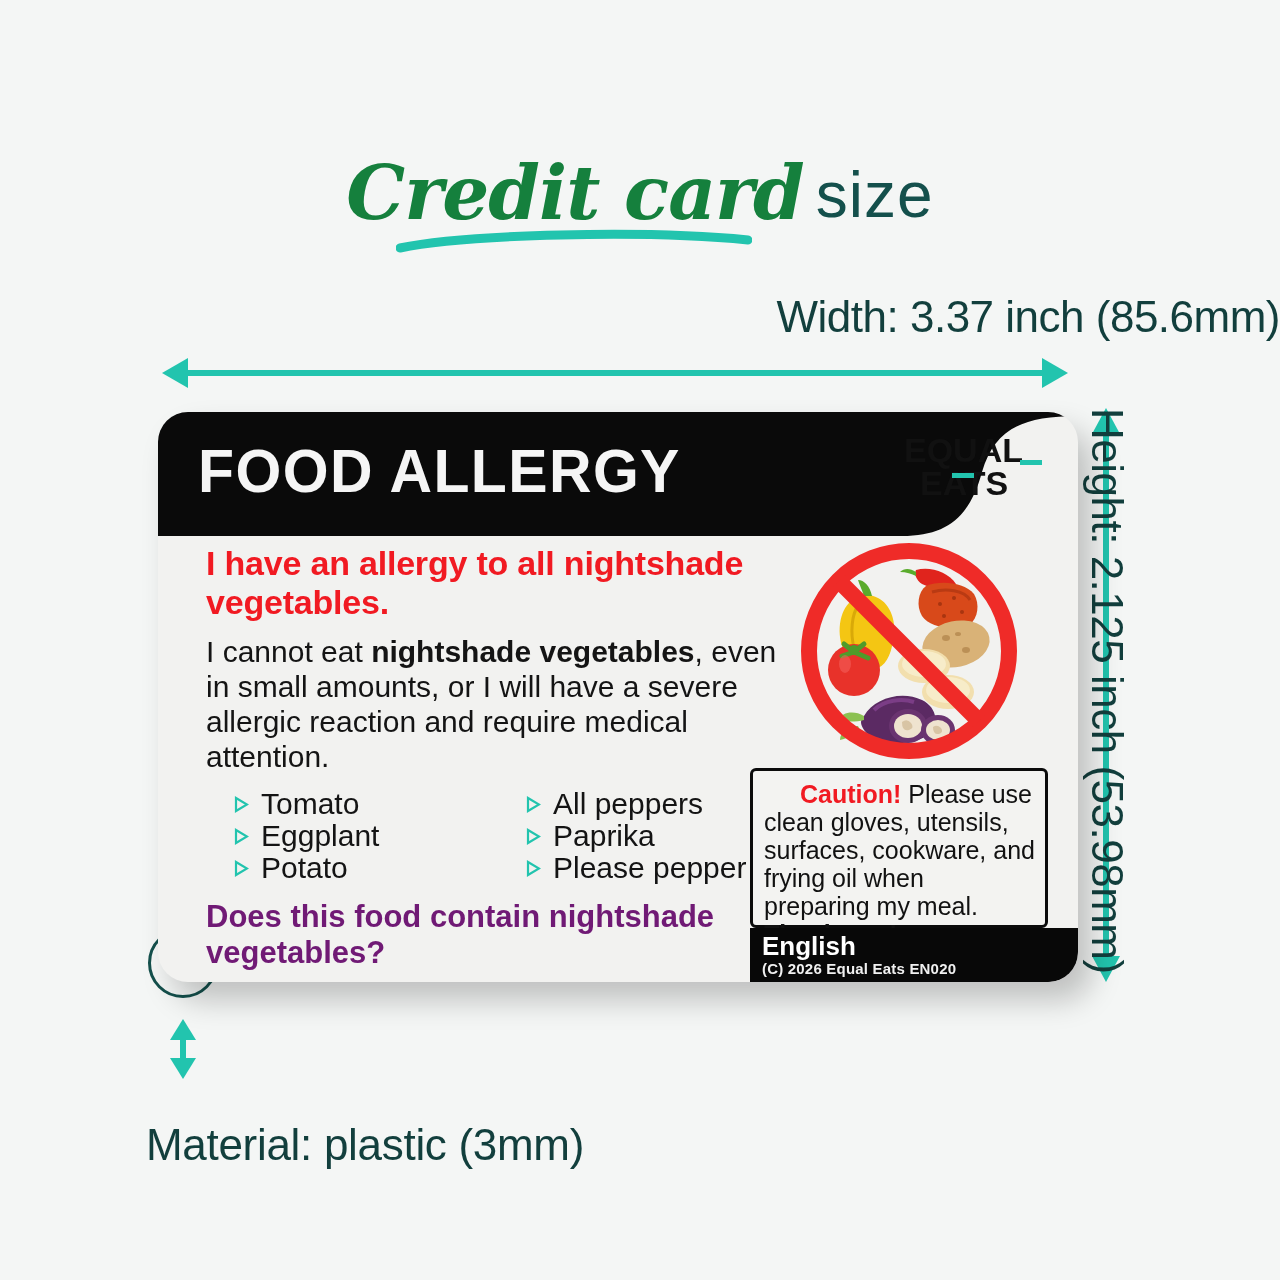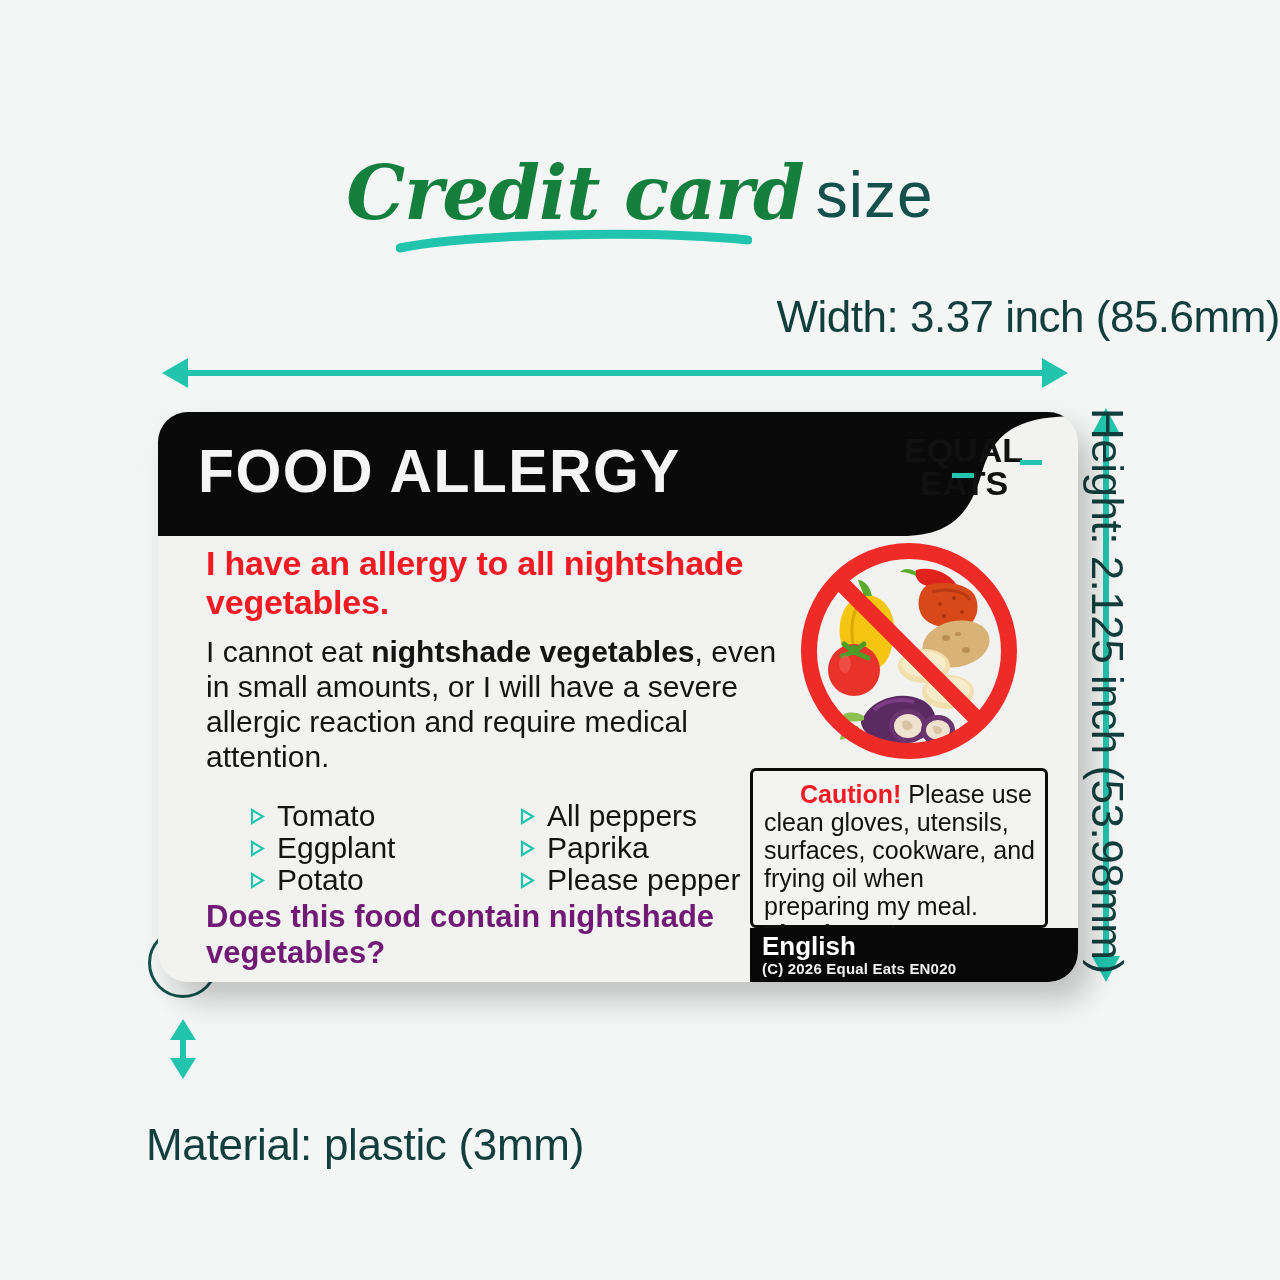--- a/index.html
+++ b/index.html
@@ -195,25 +195,24 @@
     position: absolute;
     left: 48px; top: 337px;
     font-family: "Liberation Sans Narrow", "Liberation Sans", sans-serif;
     font-weight: 700;
     font-size: 30px;
     line-height: 32px;
     color: #111;
   }
   #list-wrap {
     position: absolute;
-    left: 92px; top: 376px;
+    left: 76px; top: 376px;
     width: 560px;
     display: flex;
-    gap: 38px;
-    margin-top: 12px;
+    gap: 60px;
   }
   .list-col { width: 232px; }
   .list-item {
     display: flex;
     align-items: baseline;
     gap: 12px;
     font-family: "Liberation Sans Narrow", "Liberation Sans", sans-serif;
     font-size: 30px;
     line-height: 32px;
     color: #141414;

